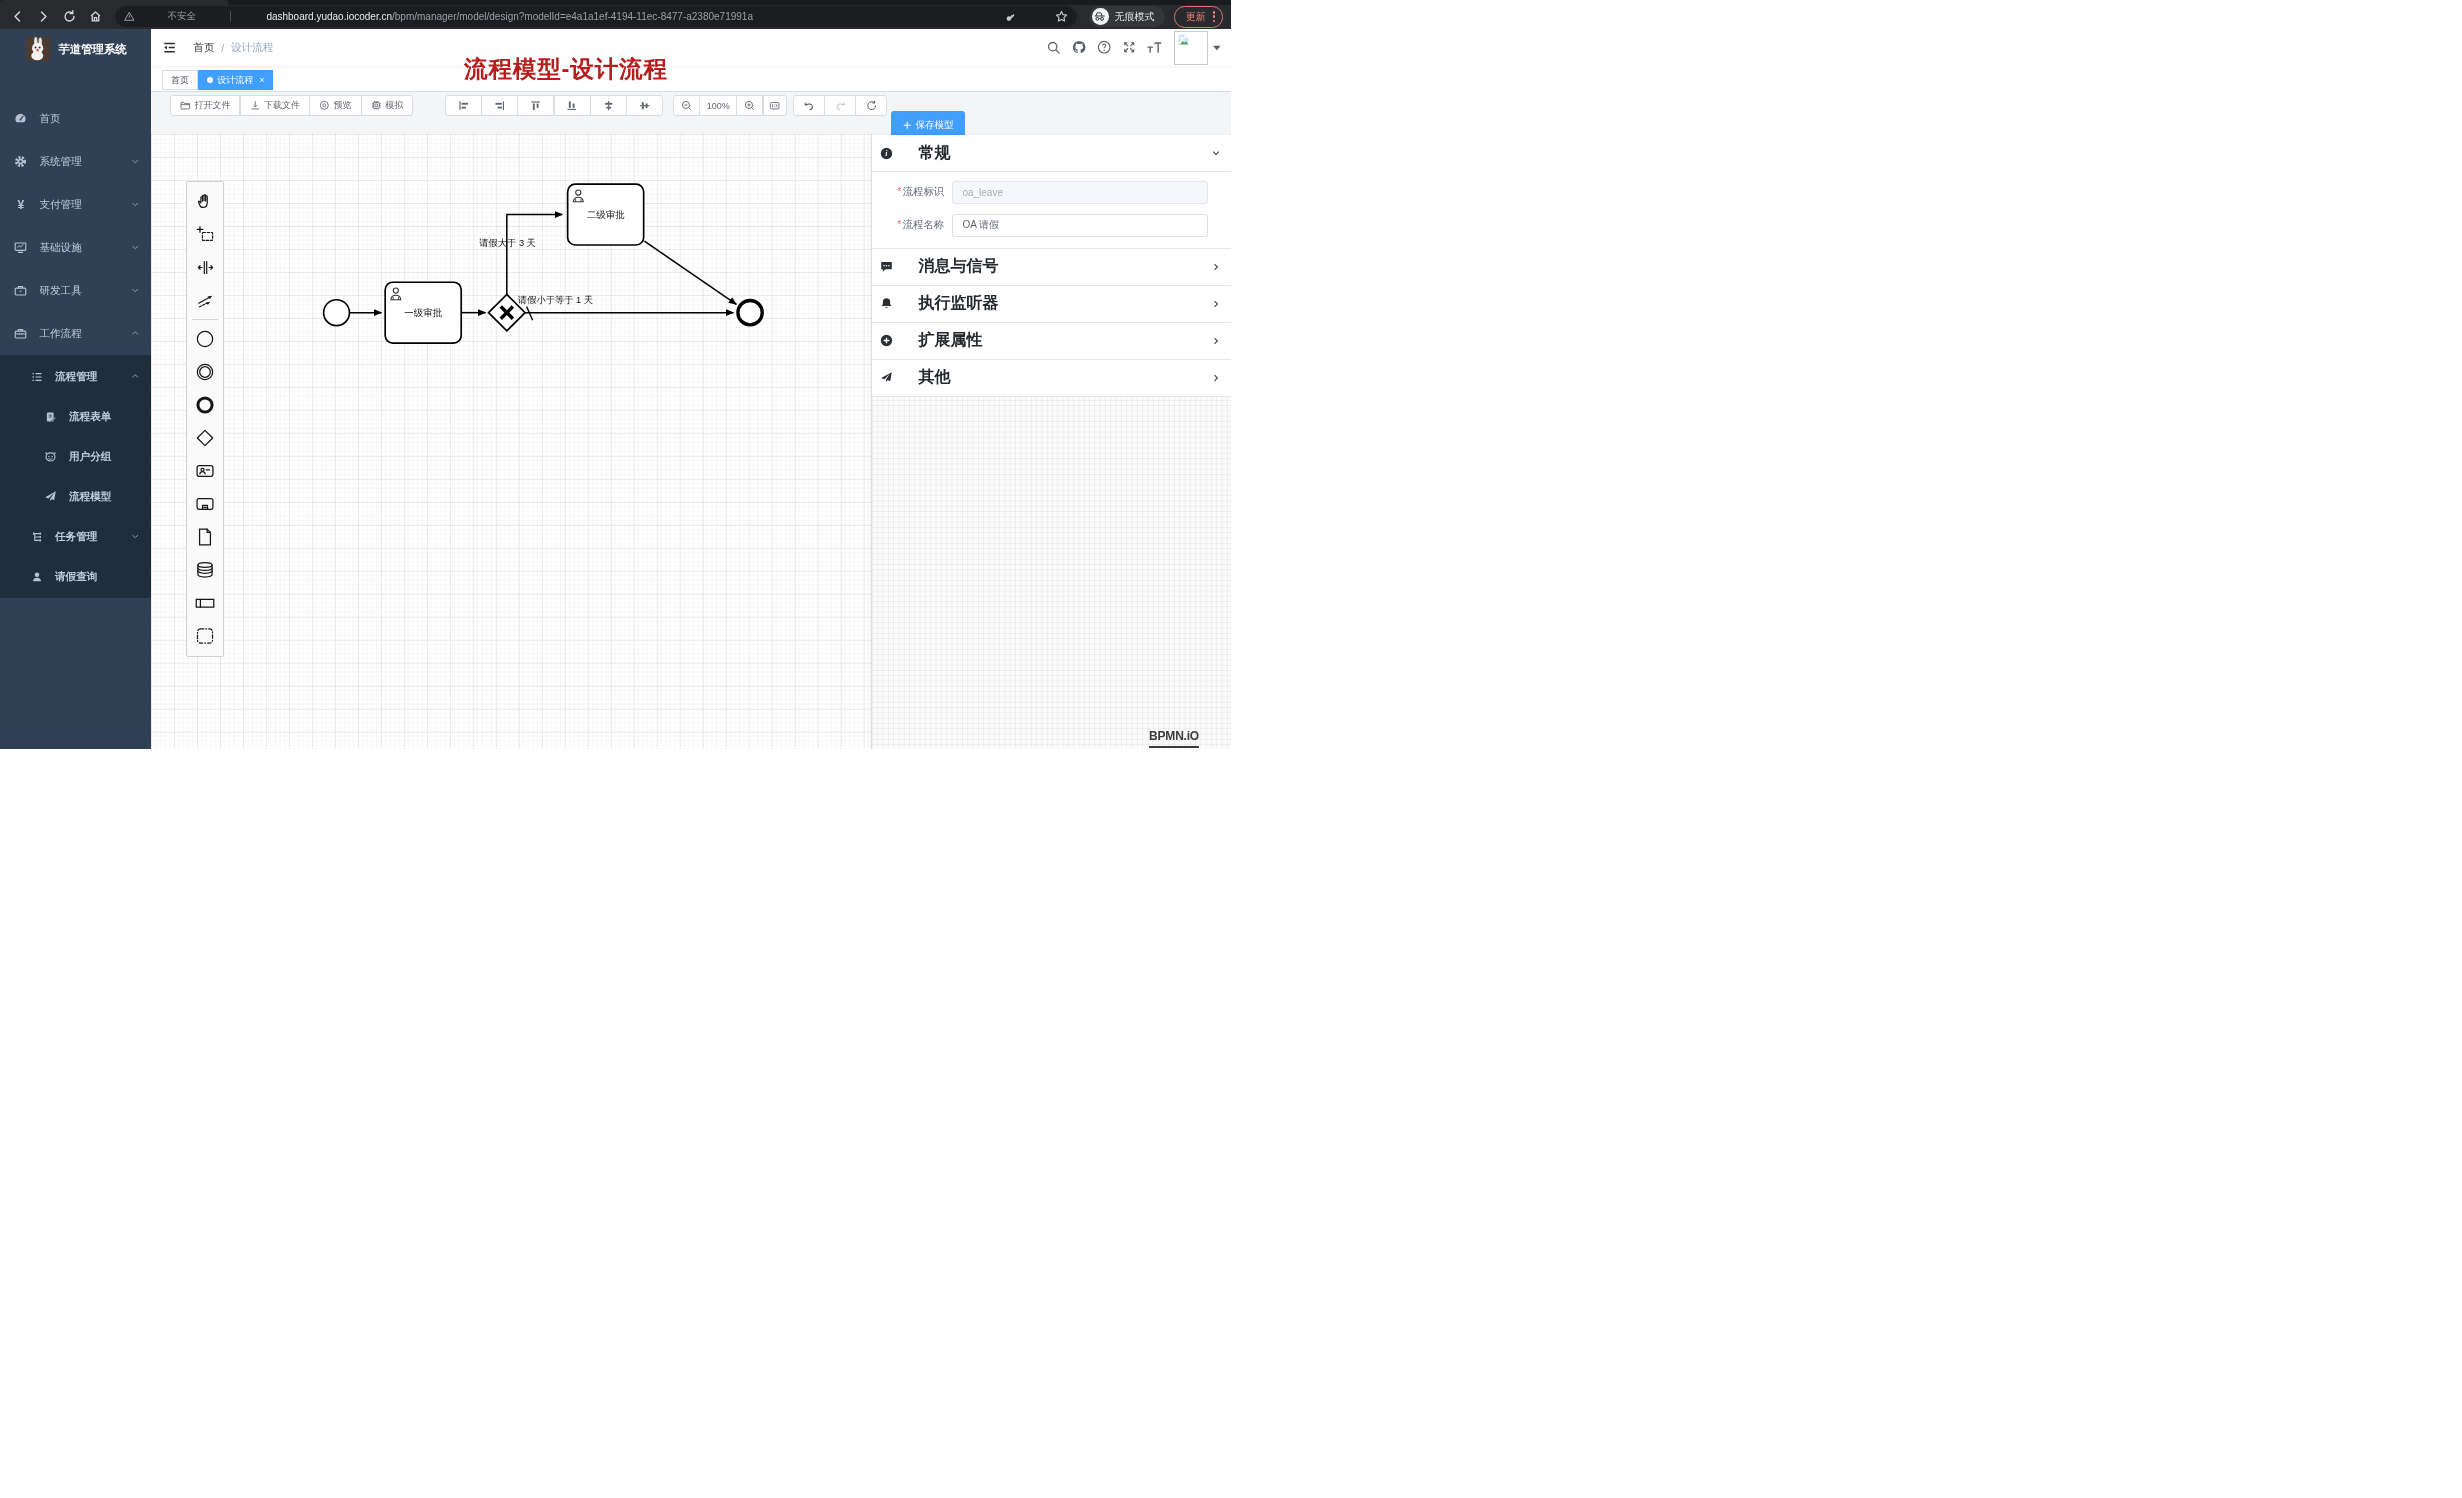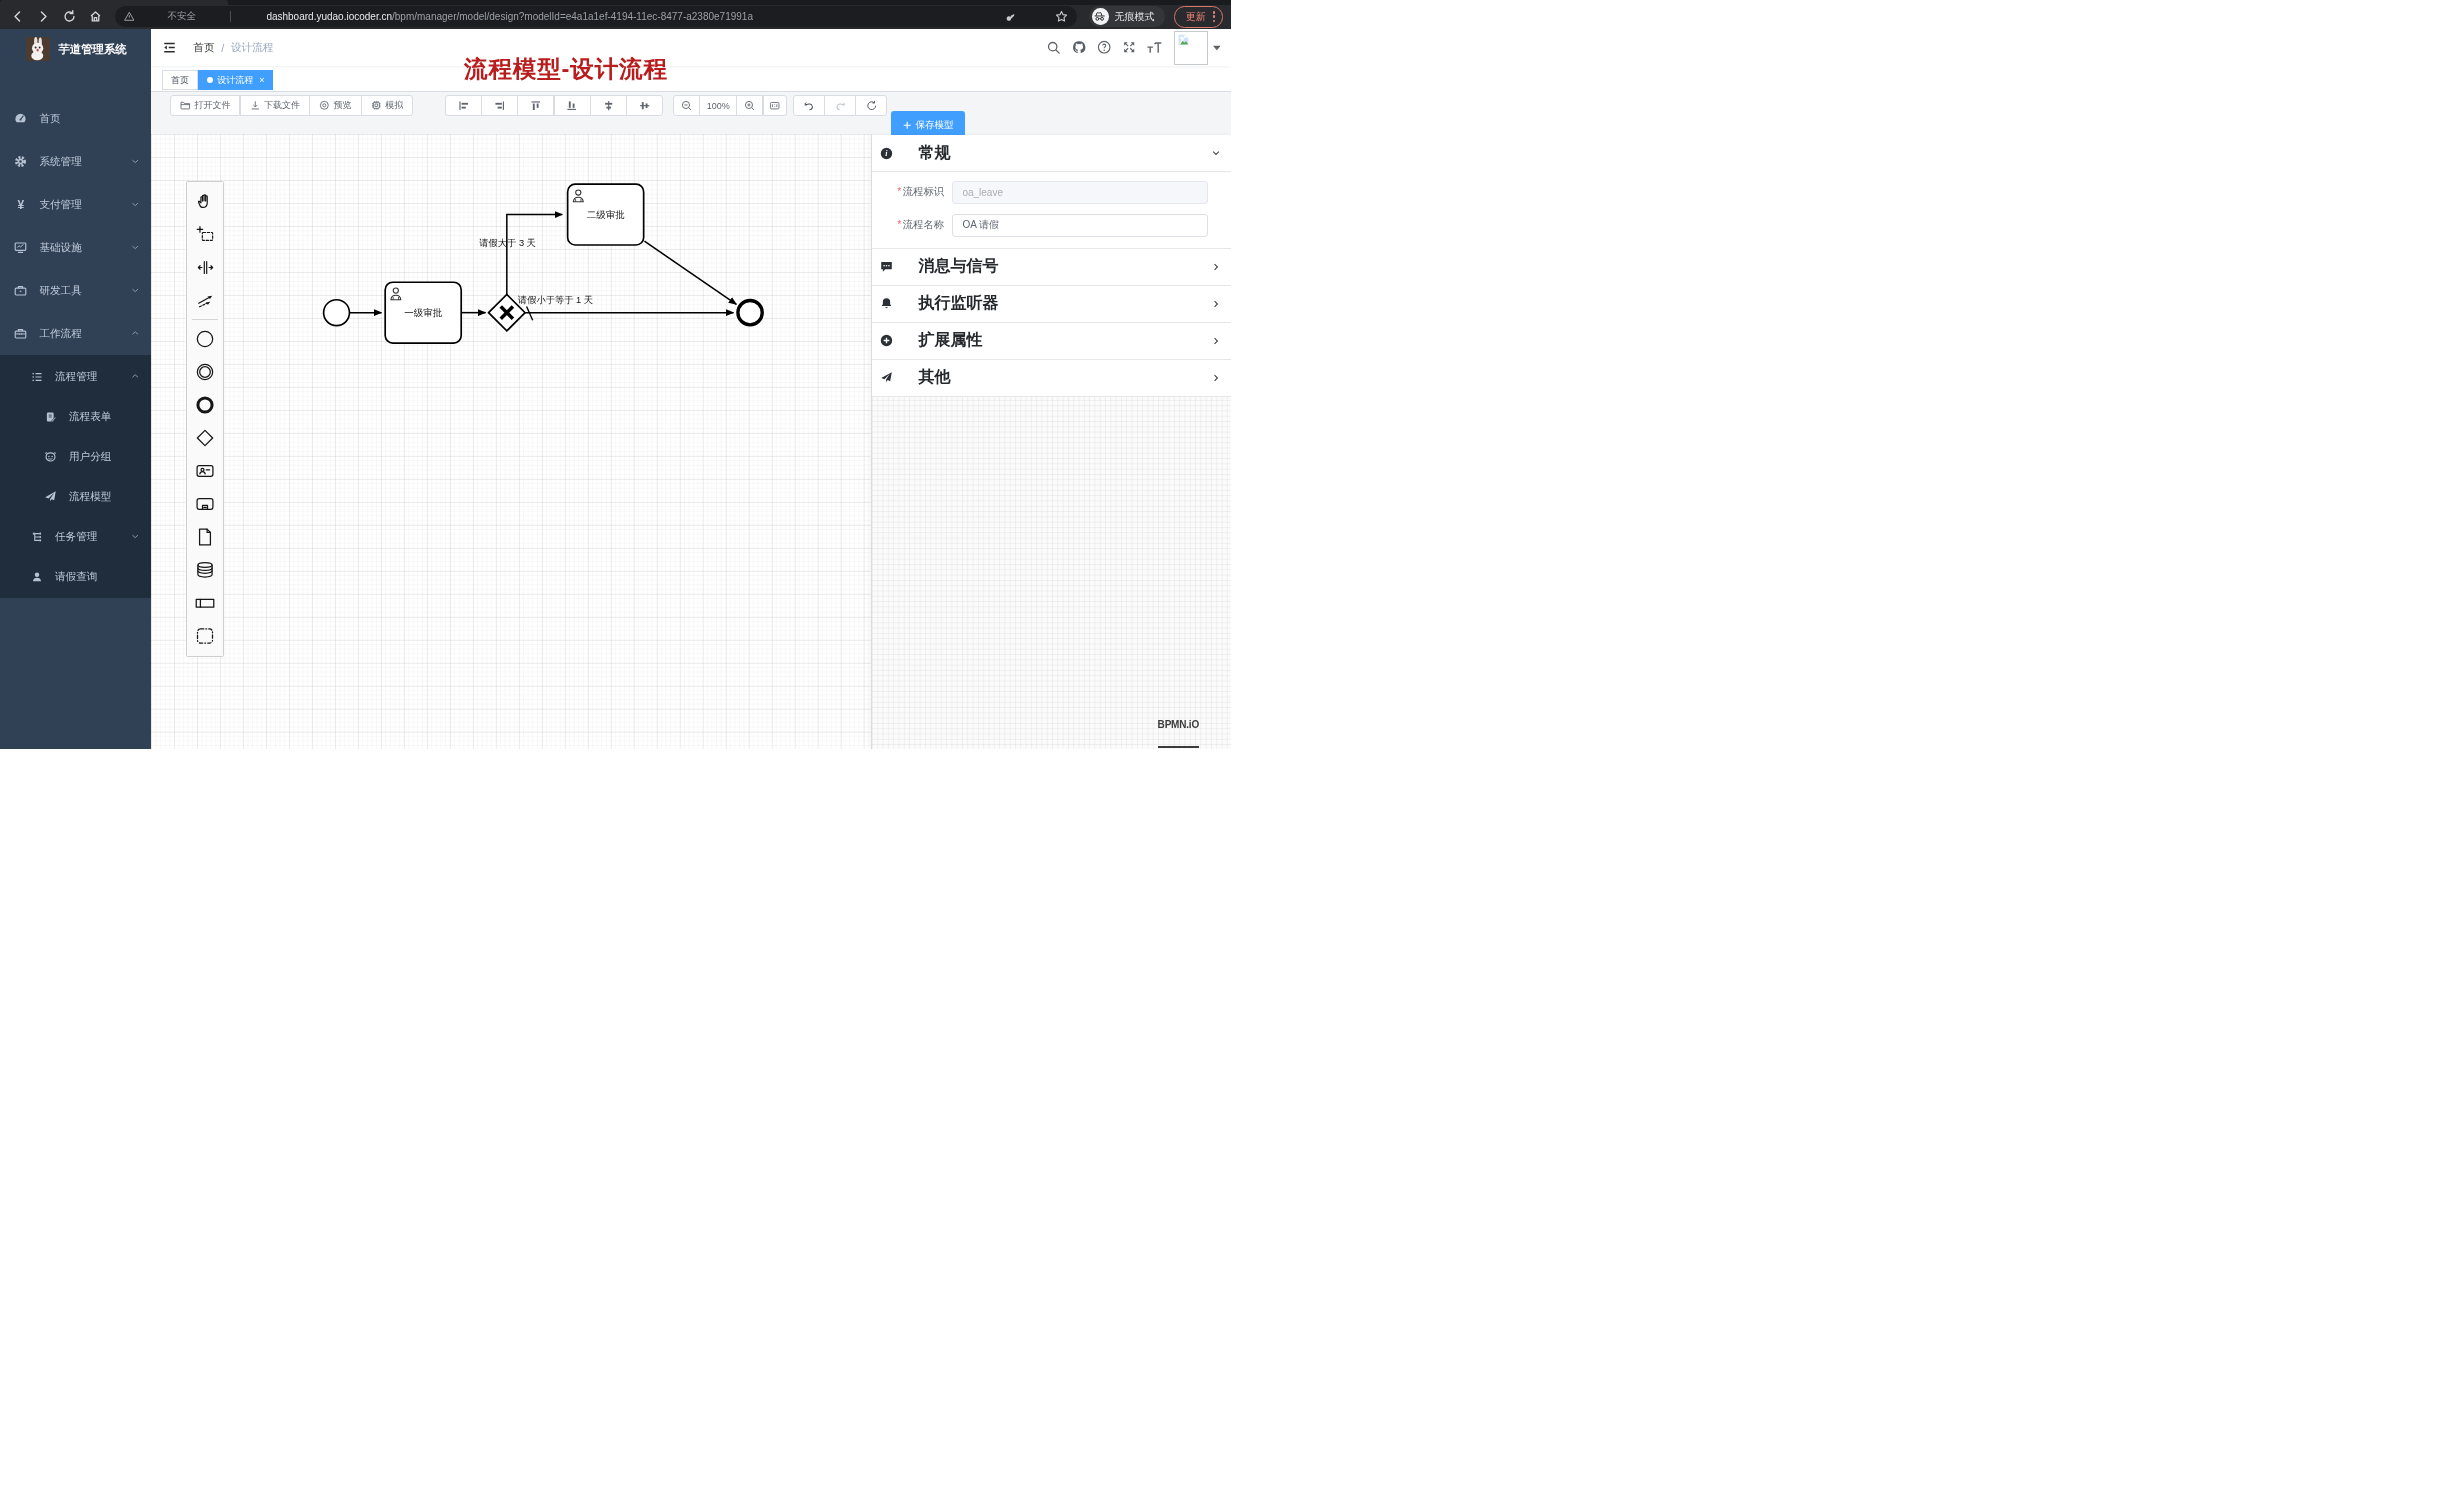--- a/index.html
+++ b/index.html
@@ -31,21 +31,21 @@
   
   #sidebar{position:absolute;left:0;top:29px;width:151px;height:720px;background:#304156;color:#bfcbd9;font-size:10.6px;}
   #logo-row{height:40px;display:flex;align-items:center;padding-left:26px;gap:8.4px;}
   #logo-img{width:24px;height:24px;border-radius:1.5px;overflow:hidden;flex:0 0 auto;}
   #app-title{color:#fff;font-weight:bold;font-size:11.4px;white-space:nowrap;}
   .mitem{height:43px;display:flex;align-items:center;padding-left:14.4px;cursor:pointer;}
   .mitem .mic{width:13px;display:flex;justify-content:center;flex:0 0 auto;}
   .mitem .mlabel{margin-left:12px;}
   .mitem .chev{margin-left:auto;margin-right:12px;color:#8b98a8;}
   #submenu{background:#1f2d3d;padding:1.5px 0;}
-  #submenu .mitem{height:40px;}
+  #submenu .mitem{height:40px;font-weight:bold;}
   .lv1{padding-left:30px !important;}
   .lv2{padding-left:44px !important;}
   #navlist{padding-top:28px;}
 
   
   #header{position:absolute;left:151px;top:29px;width:1080px;height:37px;background:#fff;
           box-shadow:0 0.8px 3px rgba(0,21,41,.08);display:flex;align-items:center;z-index:3;}
   #hamburger{margin-left:10.6px;}
   #breadcrumb{margin-left:16.7px;font-size:10.6px;color:#303133;display:flex;gap:6.8px;align-items:center;}
   #breadcrumb .bsep,#breadcrumb .bcur{color:#97a8be;}
@@ -105,22 +105,22 @@
   .psec .pchev{margin-left:auto;margin-right:10.6px;color:#3d4147;}
   #fields{background:#fff;border-bottom:0.8px solid #e6e6e6;padding:3.8px 0 6px 0;}
   .frow{height:33px;display:flex;align-items:center;}
   .flabel{width:72px;text-align:right;font-size:10.3px;color:#5f6570;flex:0 0 auto;}
   .req{color:#f56c6c;margin-right:1.5px;}
   .finput{margin-left:8.4px;width:256px;height:23px;border:0.8px solid #dcdfe6;border-radius:3px;font-size:10px;color:#5f6570;
           padding:0 9px;box-sizing:border-box;font-family:"Liberation Sans",sans-serif;background:#fff;}
   .finput:disabled{background:#f5f7fa;border-color:#e4e7ed;color:#a9adb4;}
 
   
-  #watermark{position:absolute;right:32px;bottom:1.5px;font-size:10px;font-weight:bold;color:#3b3b3b;
-             border-bottom:2.3px solid #3b3b3b;letter-spacing:-0.2px;padding-bottom:16px;z-index:5;}
+  #watermark{position:absolute;right:32px;bottom:1.5px;font-size:12px;font-weight:bold;color:#3b3b3b;
+             border-bottom:2.3px solid #3b3b3b;letter-spacing:-0.2px;padding-bottom:3px;z-index:5;}
 </style>
 </head>
 <body>
 
 <div id="browser">
   <div id="tabstrip">
     <div class="btab"></div>
   </div>
   <div id="brow">
     <span class="navic" style="margin-left:4.6px">

